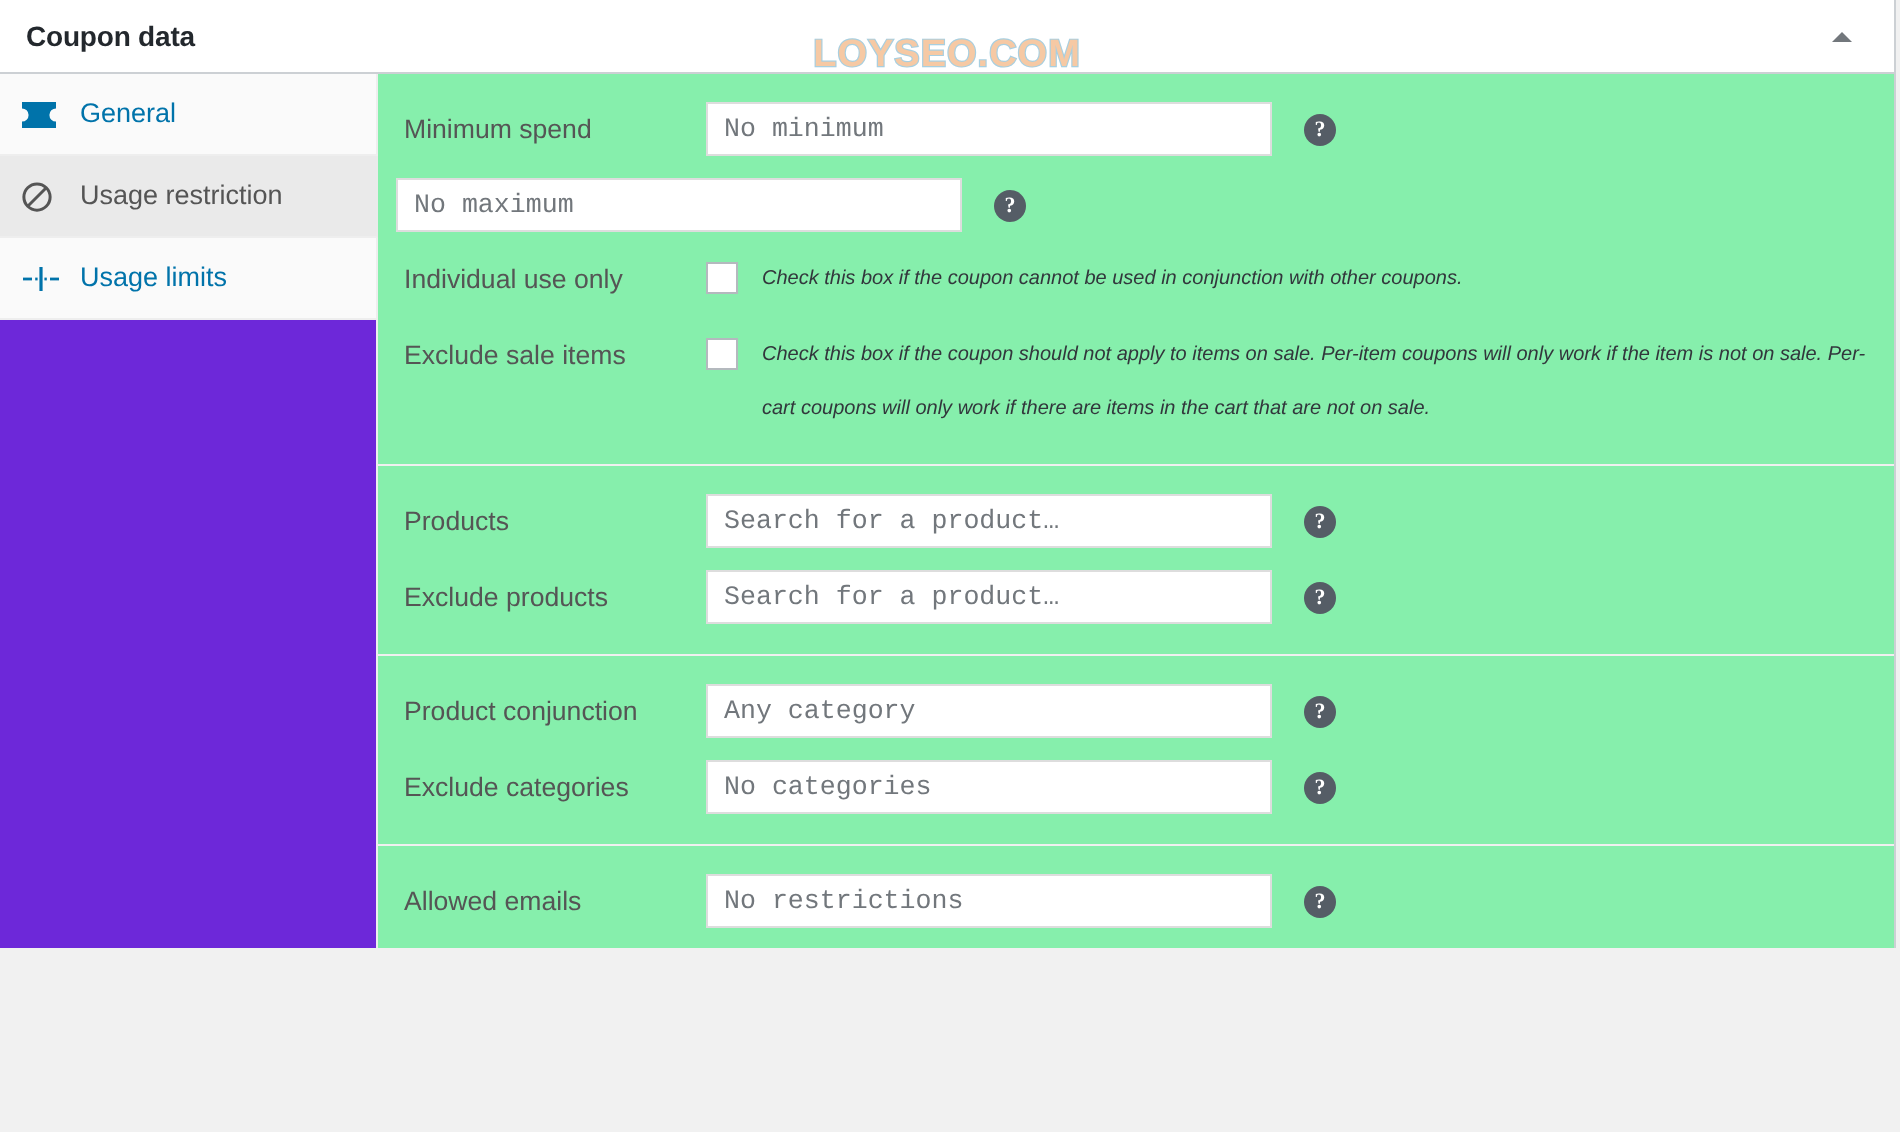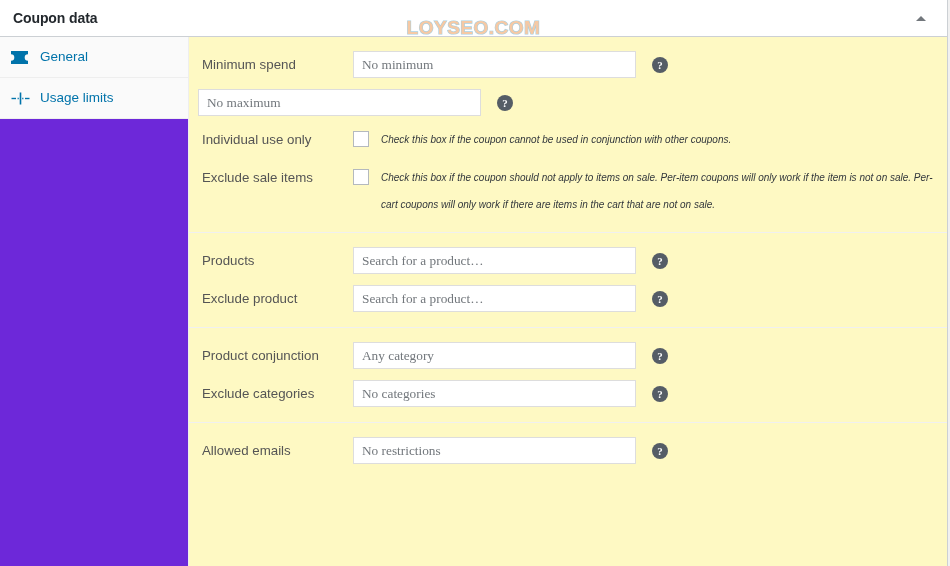--- a/index.html
+++ b/index.html
@@ -5,21 +5,21 @@
   html, body {
     margin: 0;
     padding: 0;
     background: #f1f1f1;
     font-family: "Liberation Sans", sans-serif;
     -webkit-font-smoothing: antialiased;
   }
   #root {
     position: relative;
     width: 950px;
-    height: 566px;
+    height: 474px;
     overflow: hidden;
     background: #f1f1f1;
   }
 
   
   .postbox {
     position: absolute;
     left: 0;
     top: 0;
     width: 948px;
@@ -131,21 +131,21 @@
     color: #0073aa;
     line-height: 1;
   }
   .tab-item.active .tab-label {
     color: #555;
   }
 
   
   .fields {
     flex: 1;
-    background: #fef9c3;
+    background: #86efac;
     position: relative;
   }
   .field-group {
     border-bottom: 1px solid #f0f0f0;
     padding: 9px 0 9px 0;
   }
   .field-group:last-child { border-bottom: none; }
 
   .field-row {
     display: flex;
@@ -169,21 +169,21 @@
     flex: 1;
     padding-left: 9px;
   }
   .text-input {
     width: 283px;
     height: 27px;
     box-sizing: border-box;
     border: 1px solid #ddd;
     border-radius: 0;
     background: #fff;
-    font-family: Liberation Serif, serif;
+    font-family: Liberation Mono, monospace;
     font-size: 13.3px;
     color: #32373c;
     padding: 0 8px;
     outline: none;
     box-shadow: none;
   }
   .text-input::placeholder { color: #72777c; opacity: 1; }
 
   .help-tip {
     width: 16px;
@@ -242,20 +242,29 @@
     <div class="panel-body">
       <ul class="coupon-tabs">
           <li class="tab-item">
             <span class="tab-icon">
               <svg width="17" height="13" viewBox="0 0 17 13">
                 <path fill="#0073aa" d="M0 0h17v3.2a3.3 3.3 0 000 6.6V13H0V9.8a3.3 3.3 0 000-6.6V0z"></path>
               </svg>
             </span>
             <span class="tab-label">General</span>
           </li>
+          <li class="tab-item active">
+            <span class="tab-icon">
+              <svg width="15" height="15" viewBox="0 0 16 16">
+                <circle cx="8" cy="8" r="7" fill="none" stroke="#555" stroke-width="1.6"></circle>
+                <line x1="3.2" y1="12.8" x2="12.8" y2="3.2" stroke="#555" stroke-width="1.6"></line>
+              </svg>
+            </span>
+            <span class="tab-label">Usage restriction</span>
+          </li>
           <li class="tab-item">
             <span class="tab-icon">
               <svg width="19" height="13" viewBox="0 0 19 13">
                 <line x1="9.5" y1="0.5" x2="9.5" y2="12.5" stroke="#0073aa" stroke-width="1.6"></line>
                 <line x1="0.5" y1="6.5" x2="5" y2="6.5" stroke="#0073aa" stroke-width="1.4"></line>
                 <line x1="6.6" y1="6.5" x2="7.8" y2="6.5" stroke="#0073aa" stroke-width="1.4"></line>
                 <line x1="11.2" y1="6.5" x2="12.4" y2="6.5" stroke="#0073aa" stroke-width="1.4"></line>
                 <line x1="14" y1="6.5" x2="18.5" y2="6.5" stroke="#0073aa" stroke-width="1.4"></line>
               </svg>
             </span>
@@ -294,21 +303,21 @@
           </div>
           <div class="field-group">
             <div class="field-row">
               <div class="field-label">Products</div>
               <div class="field-control">
                 <input type="text" class="text-input" placeholder="Search for a product…" style="">
                 <span class="help-tip">?</span>
               </div>
             </div>
             <div class="field-row">
-              <div class="field-label">Exclude product</div>
+              <div class="field-label">Exclude products</div>
               <div class="field-control">
                 <input type="text" class="text-input" placeholder="Search for a product…" style="">
                 <span class="help-tip">?</span>
               </div>
             </div>
           </div>
           <div class="field-group">
             <div class="field-row">
               <div class="field-label">Product conjunction</div>
               <div class="field-control">

